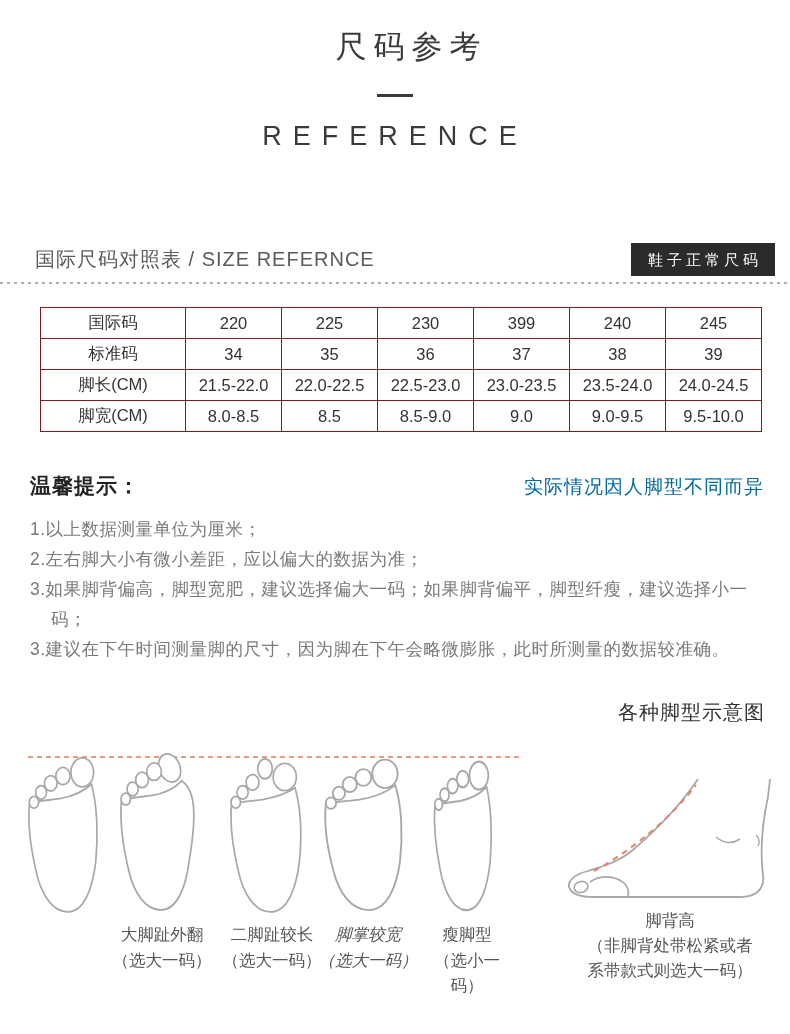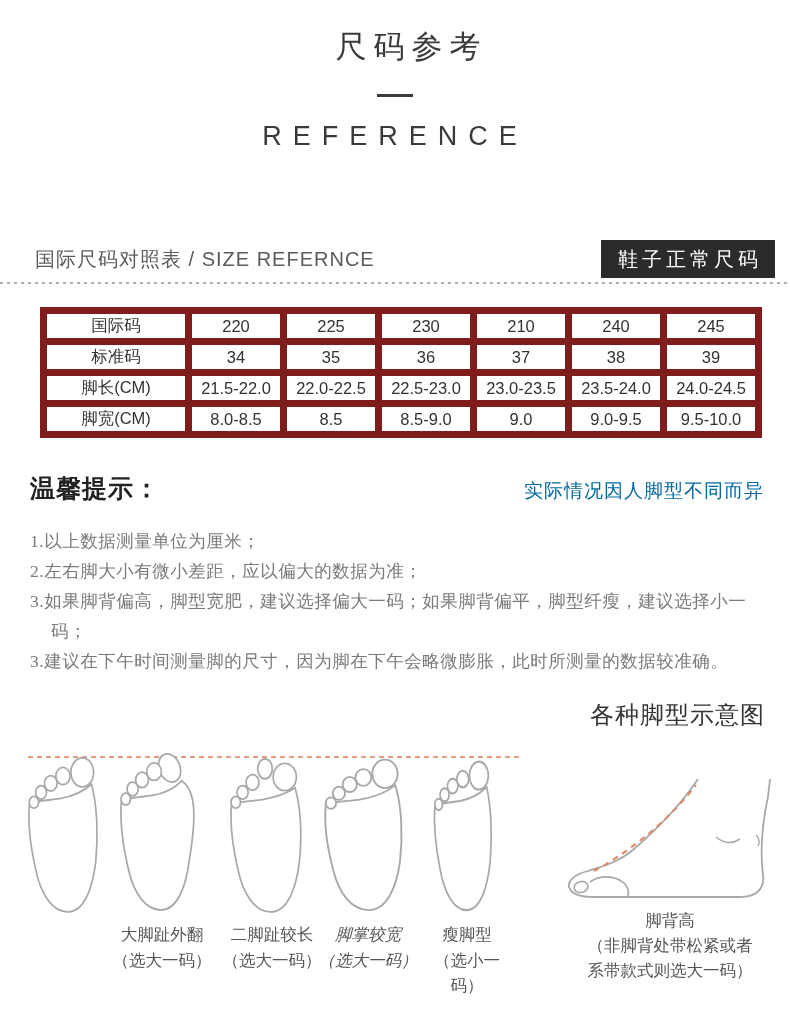--- a/index.html
+++ b/index.html
@@ -17,49 +17,49 @@
   .title-divider { width: 36px; height: 3px; background: #3a3a3a; margin: 26px auto 24px auto; }
   .title-en { font-size: 27px; font-weight: 400; color: #3a3a3a; letter-spacing: 11px; }
 
   
   .section-row {
     position: absolute; top: 237px; left: 35px; right: 15px; height: 44px;
     display: flex; justify-content: space-between; align-items: center;
   }
   .section-heading { font-size: 20px; color: #5b5b5b; letter-spacing: 1px; }
   .size-badge {
-    background: #2b2b2b; color: #ffffff; font-size: 20px; letter-spacing: 4px;
+    background: #2b2b2b; color: #ffffff; font-size: 15px; letter-spacing: 4px;
     padding: 9px 13px 9px 17px; line-height: 1;
   }
   .dotted-rule {
     position: absolute; top: 282px; left: 0; right: 0; height: 2px;
     background: repeating-linear-gradient(90deg, #b0b0b0 0 3px, transparent 3px 7px);
   }
 
   
   table.size-table {
     position: absolute; top: 307px; left: 40px; width: 722px;
     border-collapse: collapse; table-layout: fixed;
   }
   .size-table td {
-    border: 7px solid #7f1d1d; height: 31px; text-align: center;
+    border: 1px solid #7f1d1d; height: 31px; text-align: center;
     font-size: 16.5px; color: #333; background: #fff; padding: 0 2px;
   }
   .size-table td.rowlabel { width: 145px; }
 
   
   .tips { position: absolute; top: 472px; left: 30px; right: 26px; }
   .tips-head { display: flex; justify-content: space-between; align-items: baseline; }
-  .tips-title { font-size: 25px; font-weight: bold; color: #222; letter-spacing: 1px; }
+  .tips-title { font-size: 21px; font-weight: bold; color: #222; letter-spacing: 1px; }
   .tips-note { font-size: 19px; color: #0369a1; letter-spacing: 1px; }
-  .tips-list { margin-top: 21px; font-size: 17.5px; color: #7a7a7a; line-height: 1.72; letter-spacing: 0.5px; font-family: Liberation Serif, serif; }
+  .tips-list { margin-top: 14px; font-size: 17.5px; color: #7a7a7a; line-height: 1.72; letter-spacing: 0.5px; }
   .tips-item { padding-left: 21px; text-indent: -21px; }
 
   
-  .diagram-heading { position: absolute; top: 699px; right: 25px; font-size: 24px; color: #333; letter-spacing: 1px; }
+  .diagram-heading { position: absolute; top: 699px; right: 25px; font-size: 20px; color: #333; letter-spacing: 1px; }
   .diagram { position: absolute; top: 740px; left: 0; right: 0; height: 260px; }
   .toe-guide {
     position: absolute; top: 16px; left: 28px; width: 492px; height: 2px;
     background: repeating-linear-gradient(90deg, #e59a82 0 5px, transparent 5px 9px);
   }
   .foot { position: absolute; }
   .foot svg { display: block; overflow: visible; }
   .foot-label { position: absolute; top: 182px; text-align: center; font-size: 16.5px; color: #555; line-height: 1.55; }
   .side-label { position: absolute; top: 168px; text-align: center; font-size: 16.5px; color: #555; line-height: 1.5; }
 </style>
@@ -80,21 +80,21 @@
   </div>
   <div class="dotted-rule"></div>
 
   <table class="size-table">
     <tbody>
       <tr>
         <td class="rowlabel">国际码</td>
         <td>220</td>
         <td>225</td>
         <td>230</td>
-        <td>210</td>
+        <td>399</td>
         <td>240</td>
         <td>245</td>
       </tr>
       <tr>
         <td class="rowlabel">标准码</td>
         <td>34</td>
         <td>35</td>
         <td>36</td>
         <td>37</td>
         <td>38</td>

